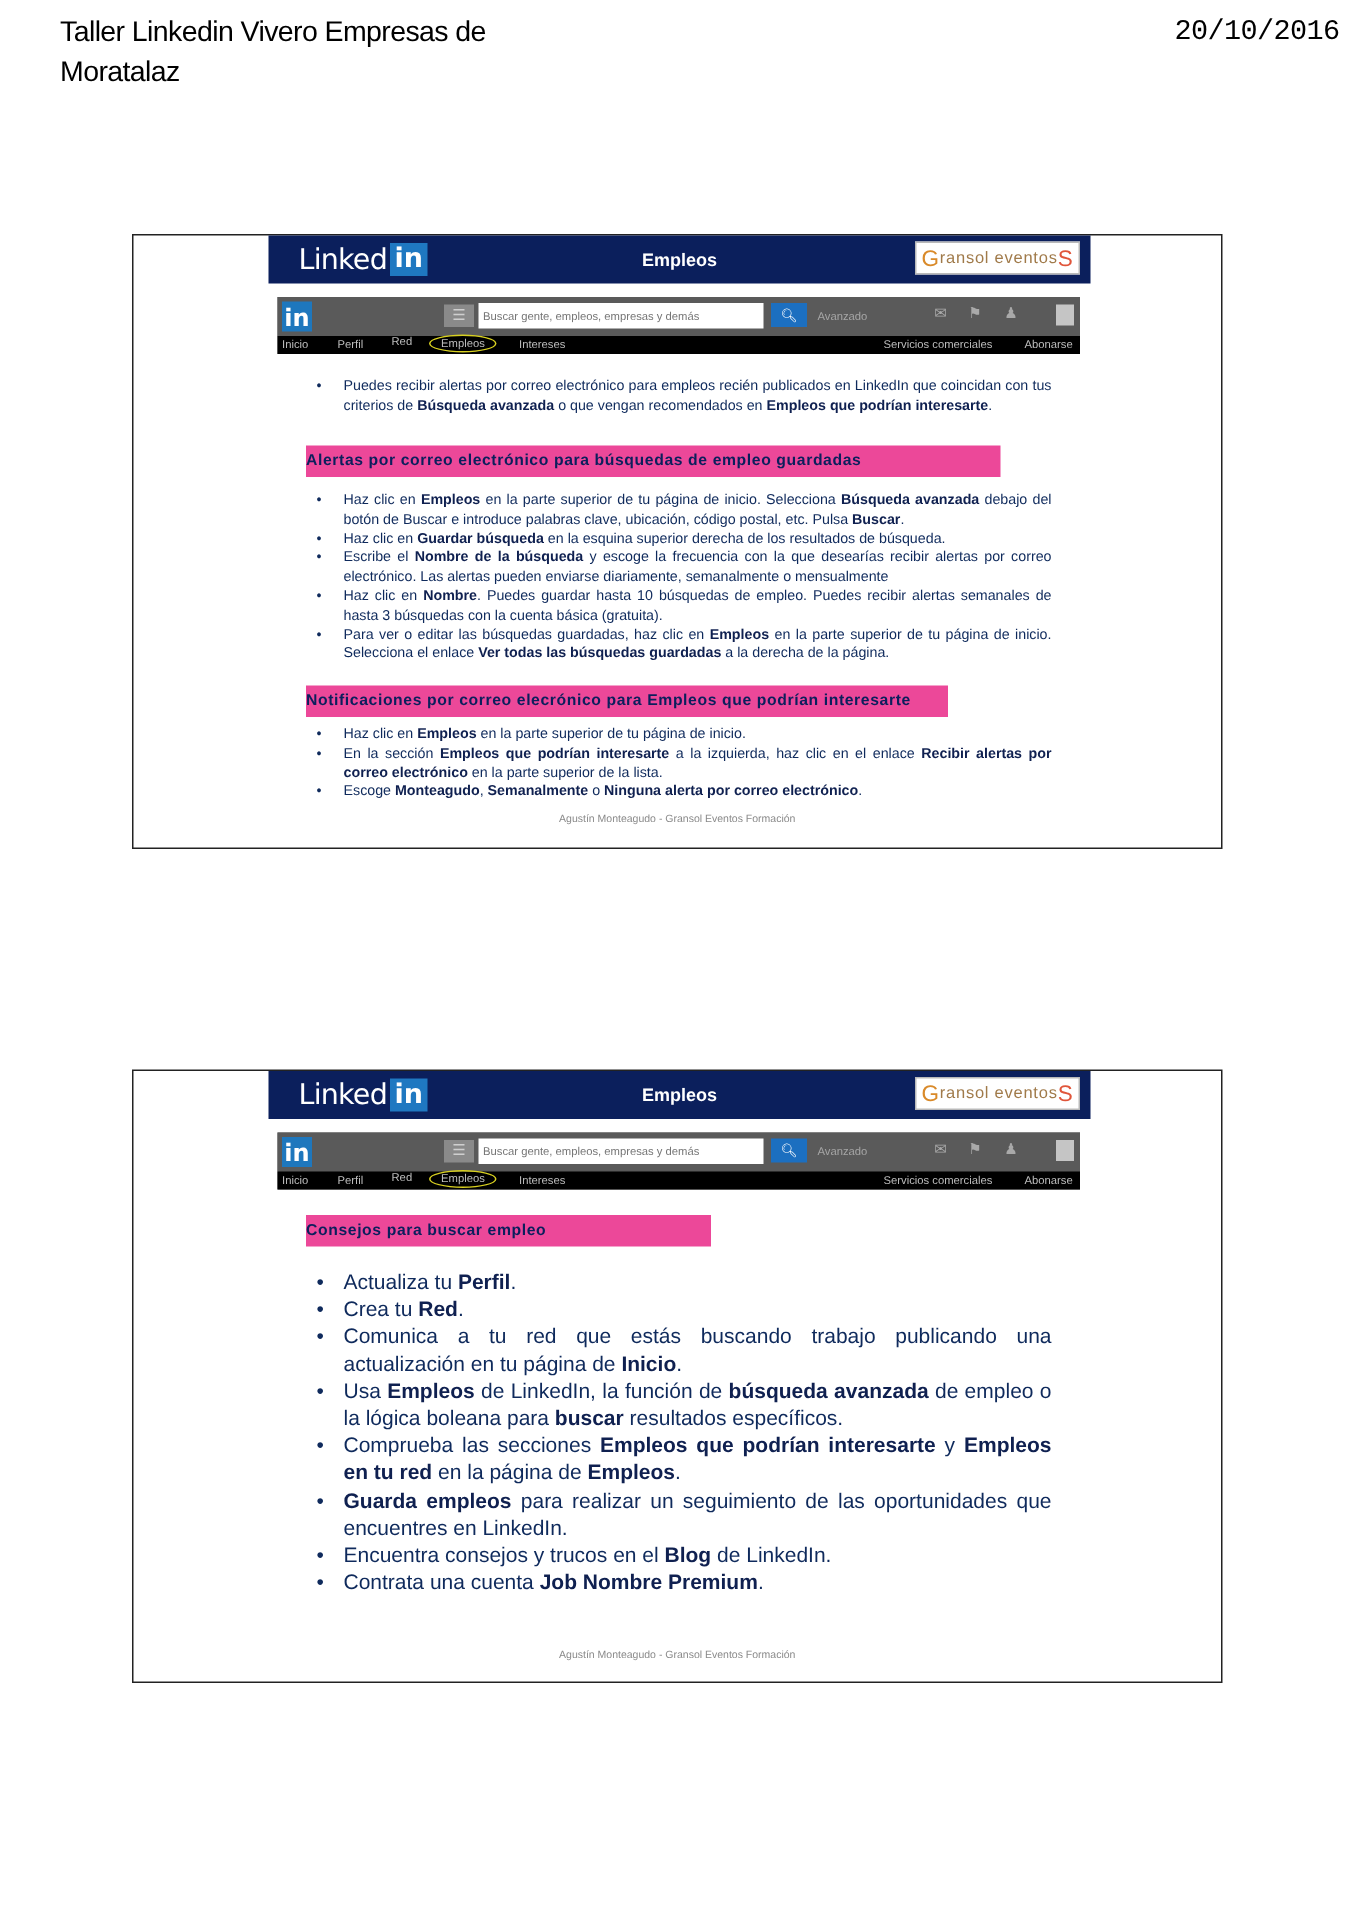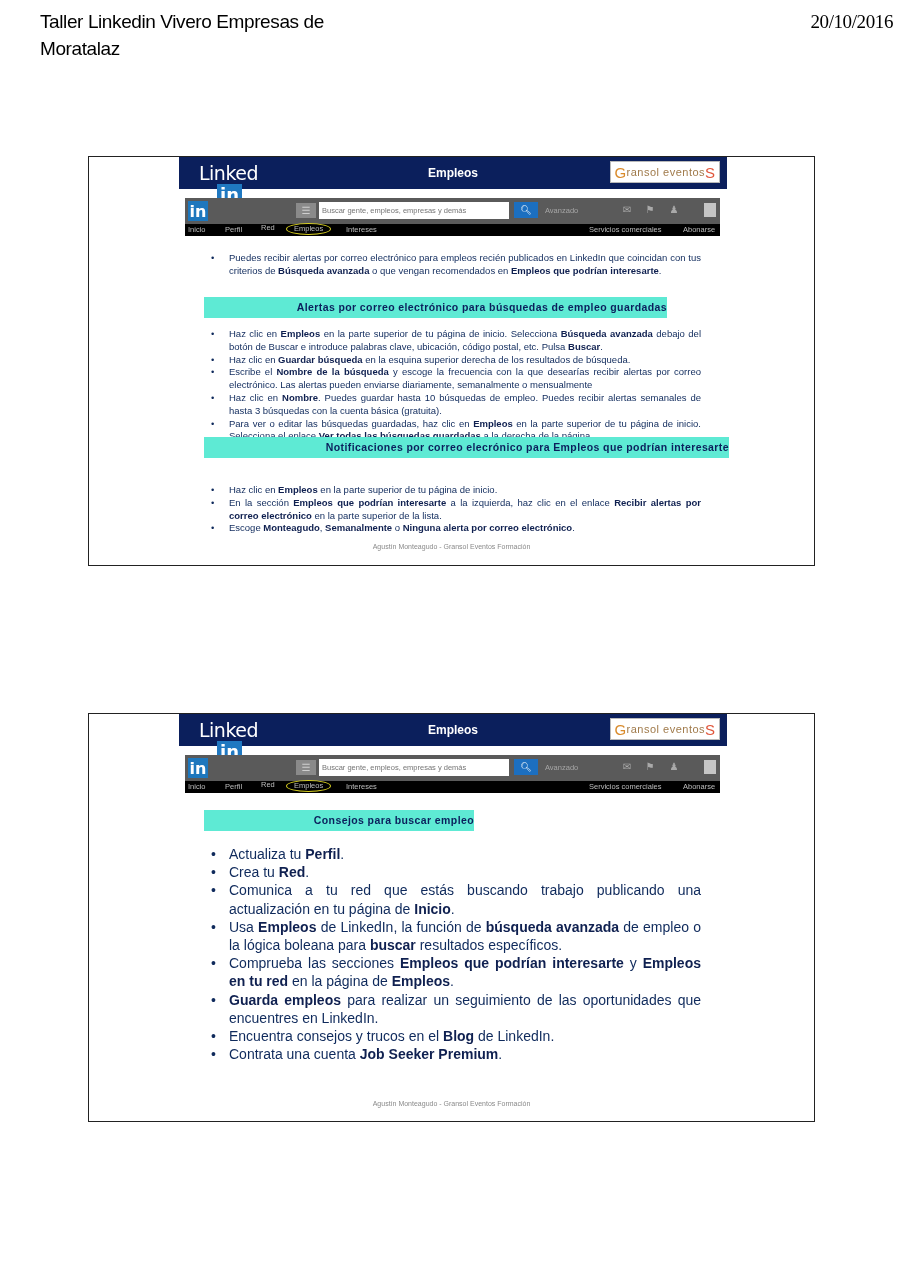--- a/index.html
+++ b/index.html
@@ -1,26 +1,26 @@
 <!DOCTYPE html>
 <html><head>
   <meta charset="utf-8">
   <style>
     html, body { margin: 0; padding: 0; background: #ffffff; }
     body { width: 905px; height: 1280px; position: relative; overflow: hidden; font-family: "Liberation Sans", sans-serif; }
 
     .page-header-title { position: absolute; left: 12px; top: 8px; width: 320px; font-family: "Liberation Sans", sans-serif; font-size: 19px; line-height: 27px; color: #000; letter-spacing: -0.4px; margin-left: 28px; }
-    .page-header-date { position: absolute; right: 12px; top: 8px; font-family: Liberation Serif, serif; font-size: 19px; line-height: 27px; color: #000; letter-spacing: -0.4px; }
+    .page-header-date { position: absolute; right: 12px; top: 8px; font-family: Liberation Mono, monospace; font-size: 19px; line-height: 27px; color: #000; letter-spacing: -0.4px; }
 
     .slide { position: absolute; left: 88px; width: 727px; border: 1.5px solid #222; background: #fff; box-sizing: border-box; }
     .slide-1 { top: 156px; height: 410px; }
     .slide-2 { top: 713px; height: 409px; }
 
     .banner { position: absolute; left: 90px; top: 0px; width: 548px; height: 32px; background: #0b1f5c; }
-    .banner-logo { position: absolute; left: 20px; top: 5px; height: 22px; display: flex; align-items: center; flex-direction: column; }
+    .banner-logo { position: absolute; left: 20px; top: 5px; height: 22px; display: flex; align-items: center; }
     .banner-logo .linked { color: #fff; font-size: 19px; font-weight: normal; font-family: "DejaVu Sans", sans-serif; letter-spacing: -0.5px; }
     .banner-logo .in-box { background: #1f78c1; color: #fff; font-weight: bold; font-size: 18px; font-family: "DejaVu Sans", sans-serif; padding: 0 3px; margin-left: 2px; line-height: 22px; height: 22px; }
     .banner-title { position: absolute; left: 0; right: 0; top: 9px; text-align: center; color: #fff; font-weight: bold; font-size: 12px; }
     .gransol { position: absolute; right: 7px; top: 4px; width: 110px; height: 22px; background: #fff; border: 1px solid #b9b9b9; box-sizing: border-box; display: flex; align-items: center; justify-content: center; font-size: 11px; color: #a07a4a; letter-spacing: 0.5px; }
     .gransol .g1 { color: #d98a2a; font-size: 15px; }
     .gransol .s1 { color: #e0553a; font-size: 15px; }
 
     .li-bar { position: absolute; left: 96px; top: 41px; width: 535px; height: 38px; background: #575757; }
     .li-top { position: absolute; left: 0; top: 0; width: 100%; height: 26px; background: #5a5a5a; }
     .li-logo { position: absolute; left: 3px; top: 3px; width: 20px; height: 20px; background: #1e77bd; color: #fff; font-weight: bold; font-size: 16px; line-height: 21px; text-align: center; font-family: "DejaVu Sans", sans-serif; }
@@ -30,21 +30,21 @@
     .li-advanced { position: absolute; left: 360px; top: 8px; font-size: 7.5px; color: #a6a6a6; }
     .li-icon { position: absolute; top: 7px; width: 12px; height: 10px; color: #a9a9a9; font-size: 10px; line-height: 10px; text-align: center; }
     .li-mail { left: 436px; }
     .li-flag { left: 459px; }
     .li-person { left: 483px; }
     .li-avatar { position: absolute; left: 519px; top: 5px; width: 12px; height: 14px; background: #c5c5c5; }
     .li-nav { position: absolute; left: 0; top: 26px; width: 100%; height: 12px; background: #000; }
     .li-nav-item { position: absolute; top: 1px; font-size: 7.5px; line-height: 10px; color: #bdbdbd; }
     .li-nav-empleos { border: 1px solid #d8d020; border-radius: 50%; padding: 0 7px; top: -1px; line-height: 10px; }
 
-    .section-box { position: absolute; left: 115px; background: #5eead4; color: #0b1f5c; font-weight: bold; font-size: 10.5px; text-align: right; line-height: 21px; height: 21px; letter-spacing: 0.4px; }
+    .section-box { position: absolute; left: 115px; background: #ec4899; color: #0b1f5c; font-weight: bold; font-size: 10.5px; text-align: left; line-height: 21px; height: 21px; letter-spacing: 0.4px; }
 
     .bullets { position: absolute; left: 120px; width: 492px; margin: 0; padding: 0; list-style: none; color: #0f2a5c; }
     .bullets li { position: relative; padding-left: 20px; text-align: justify; }
     .bullets li::before { content: "•"; position: absolute; left: 2px; top: 0; color: #0f2a5c; }
     .bullets b { color: #0f2050; }
     .small li { font-size: 9.5px; line-height: 12.8px; }
     .large li { font-size: 14px; line-height: 18.2px; }
 
     .footer-credit { position: absolute; left: 0; right: 0; text-align: center; font-size: 7px; color: #8a8a8a; }
   </style>
@@ -98,21 +98,21 @@
   <div class="section-box" style="top:140px; width:463px">Alertas por correo electrónico para búsquedas de empleo guardadas</div>
 
   <ul class="bullets small" style="top:171px">
       <li>Haz clic en <b>Empleos</b> en la parte superior de tu página de inicio. Selecciona <b>Búsqueda avanzada</b> debajo del botón de Buscar e introduce palabras clave, ubicación, código postal, etc. Pulsa <b>Buscar</b>.</li>
       <li>Haz clic en <b>Guardar búsqueda</b> en la esquina superior derecha de los resultados de búsqueda.</li>
       <li>Escribe el <b>Nombre de la búsqueda</b> y escoge la frecuencia con la que desearías recibir alertas por correo electrónico. Las alertas pueden enviarse diariamente, semanalmente o mensualmente</li>
       <li>Haz clic en <b>Nombre</b>. Puedes guardar hasta 10 búsquedas de empleo. Puedes recibir alertas semanales de hasta 3 búsquedas con la cuenta básica (gratuita).</li>
       <li>Para ver o editar las búsquedas guardadas, haz clic en <b>Empleos</b> en la parte superior de tu página de inicio. Selecciona el enlace <b>Ver todas las búsquedas guardadas</b> a la derecha de la página.</li>
     </ul>
 
-  <div class="section-box" style="top:280px; width:525px">Notificaciones por correo elecrónico para Empleos que podrían interesarte</div>
+  <div class="section-box" style="top:300px; width:428px">Notificaciones por correo elecrónico para Empleos que podrían interesarte</div>
 
   <ul class="bullets small" style="top:327px">
       <li>Haz clic en <b>Empleos</b> en la parte superior de tu página de inicio.</li>
       <li>En la sección <b>Empleos que podrían interesarte</b> a la izquierda, haz clic en el enlace <b>Recibir alertas por correo electrónico</b> en la parte superior de la lista.</li>
       <li>Escoge <b>Monteagudo</b>, <b>Semanalmente</b> o <b>Ninguna alerta por correo electrónico</b>.</li>
     </ul>
 
   <div class="footer-credit" style="top:386px">Agustín Monteagudo - Gransol Eventos Formación</div>
 </div>
 
@@ -156,17 +156,17 @@
   <div class="section-box" style="top:96px; width:270px">Consejos para buscar empleo</div>
 
   <ul class="bullets large" style="top:131px">
       <li>Actualiza tu <b>Perfil</b>.</li>
       <li>Crea tu <b>Red</b>.</li>
       <li>Comunica a tu red que estás buscando trabajo publicando una actualización en tu página de <b>Inicio</b>.</li>
       <li>Usa <b>Empleos</b> de LinkedIn, la función de <b>búsqueda avanzada</b> de empleo o la lógica boleana para <b>buscar</b> resultados específicos.</li>
       <li>Comprueba las secciones <b>Empleos que podrían interesarte</b> y <b>Empleos en tu red</b> en la página de <b>Empleos</b>.</li>
       <li><b>Guarda empleos</b> para realizar un seguimiento de las oportunidades que encuentres en LinkedIn.</li>
       <li>Encuentra consejos y trucos en el <b>Blog</b> de LinkedIn.</li>
-      <li>Contrata una cuenta <b>Job Seeker Premium</b>.</li>
+      <li>Contrata una cuenta <b>Job Nombre Premium</b>.</li>
     </ul>
 
   <div class="footer-credit" style="top:386px">Agustín Monteagudo - Gransol Eventos Formación</div>
 </div>
 
 </body></html>

